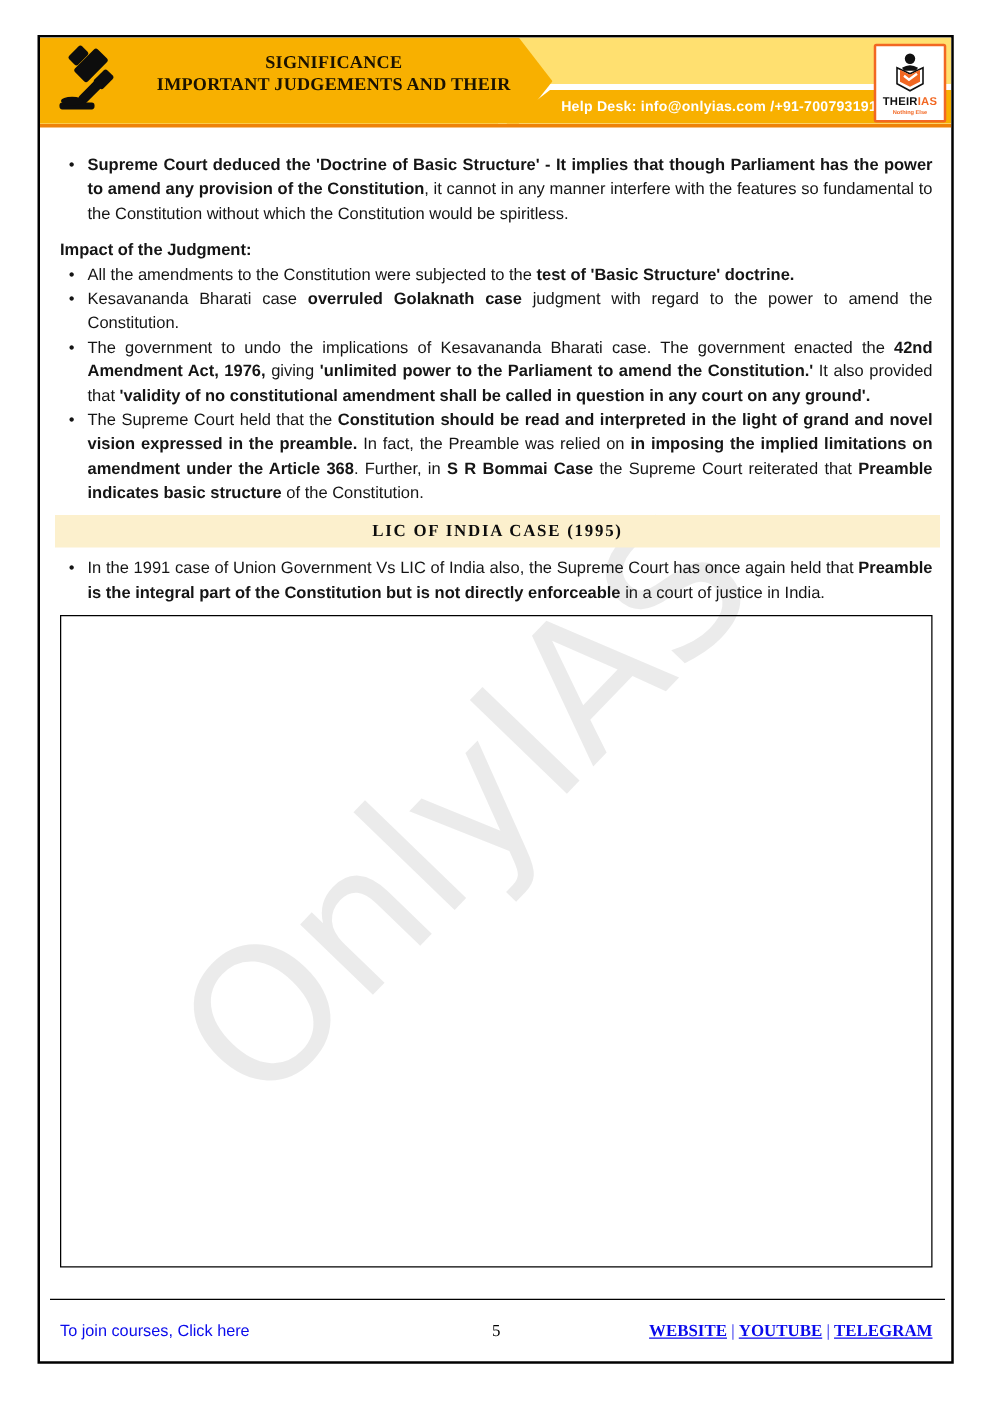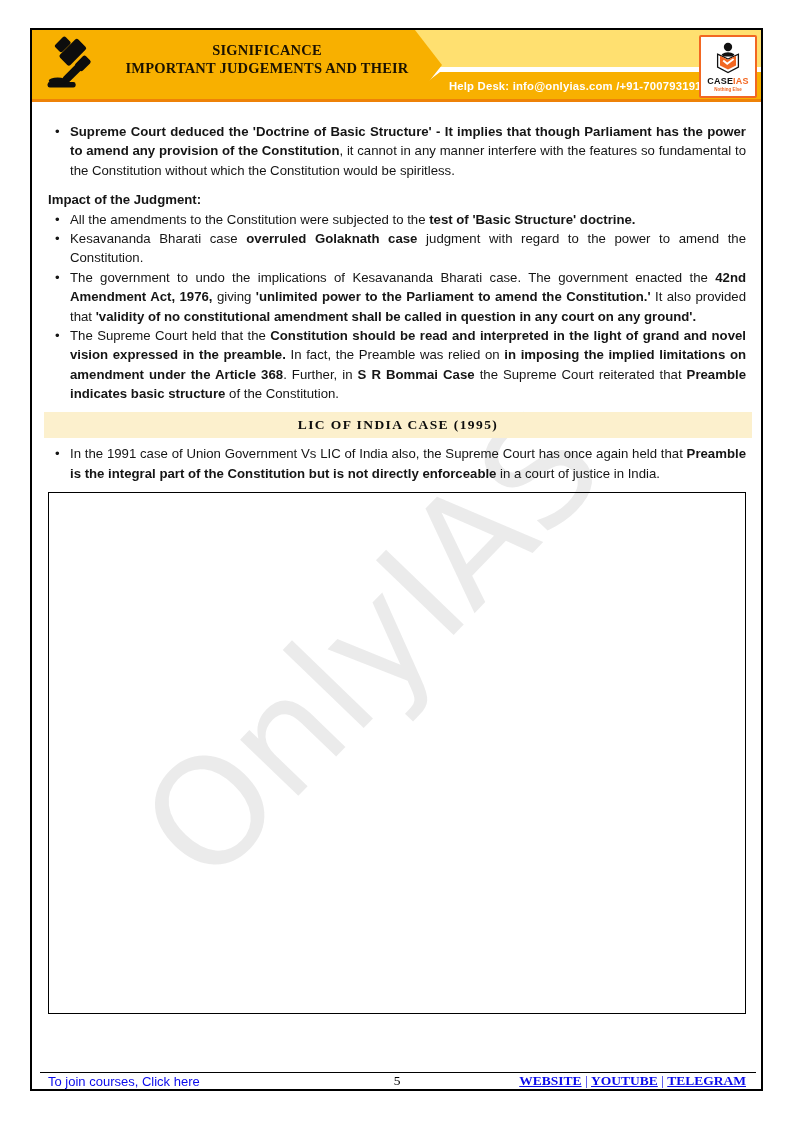--- a/index.html
+++ b/index.html
@@ -67,21 +67,21 @@
   ul.blist li::before{content:"\2022";position:absolute;left:7px;top:0;}
   .impact-heading{font-weight:bold;margin-top:10px;text-align:left;}
   .lic-band{
     background:var(--cream);margin:8px -6px 6px -4px;padding:3px 6px 4px 6px;
     font-family:"Liberation Serif",serif;font-weight:600;font-size:13.5px;
     letter-spacing:1.4px;text-align:center;color:#0d0d0d;
   }
   .empty-box{margin-top:9px;height:522px;border:1px solid #000;background:transparent;}
   
   .footer{
-    position:absolute;left:8px;right:5px;bottom:0;height:17px;
+    position:absolute;left:8px;right:5px;bottom:0;height:50px;
     border-top:1px solid #000;display:flex;align-items:center;z-index:2;background:transparent;
   }
   .footer-left{flex:1;padding-left:8px;color:var(--link-blue);font-size:13px;}
   .footer-page{width:44px;text-align:center;font-family:"Liberation Serif",serif;font-size:13.5px;color:#000;}
   .footer-right{flex:1;text-align:right;padding-right:10px;font-family:"Liberation Serif",serif;
     font-size:13.5px;font-weight:600;white-space:nowrap;}
   .footer-right a{color:var(--link-blue);}
   .footer-right .sep{color:var(--link-blue);text-decoration:none;font-weight:400;}
   b{font-weight:bold;}
 </style>
@@ -115,21 +115,21 @@
         </div>
       </div>
       <div class="logo-card">
         <svg width="32" height="34" viewBox="0 0 40 42">
           <circle cx="20" cy="6" r="5.2" fill="#111"></circle>
           <path d="M12 15 Q20 10 28 15 L26 18 L14 18 Z" fill="#111"></path>
           <polygon points="7,15 20,21 33,15 33,31 20,38 7,31" fill="#fff" stroke="#111" stroke-width="1.6"></polygon>
           <polygon points="10,17 20,22 30,17 30,29 20,34 10,29" fill="#F26722"></polygon>
           <polyline points="14,23 19,27 27,21" fill="none" stroke="#fff" stroke-width="2.4"></polyline>
         </svg>
-        <div class="logo-brand"><span>CASE</span><span class="ias">IAS</span></div>
+        <div class="logo-brand"><span>THEIR</span><span class="ias">IAS</span></div>
         <div class="logo-tagline">Nothing Else</div>
       </div>
     </div>
     <div class="orange-rule"></div>
 
     <div class="content">
       <ul class="blist">
           <li><b>Supreme Court deduced the 'Doctrine of Basic Structure' - It implies that though Parliament has the power to amend any provision of the Constitution</b><span>, it cannot in any manner interfere with the features so fundamental to the Constitution without which the Constitution would be spiritless.</span></li>
         </ul>
 

